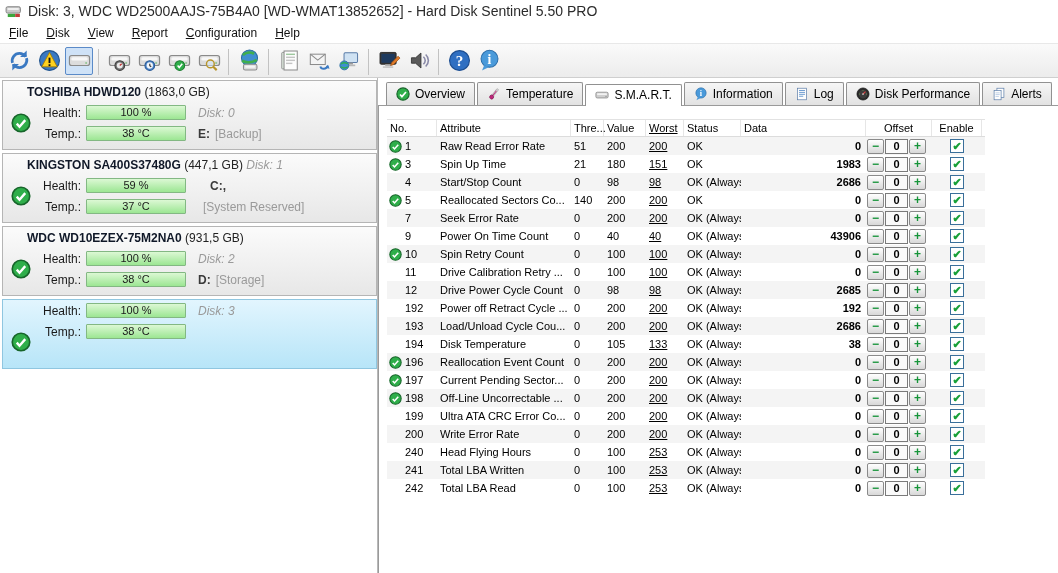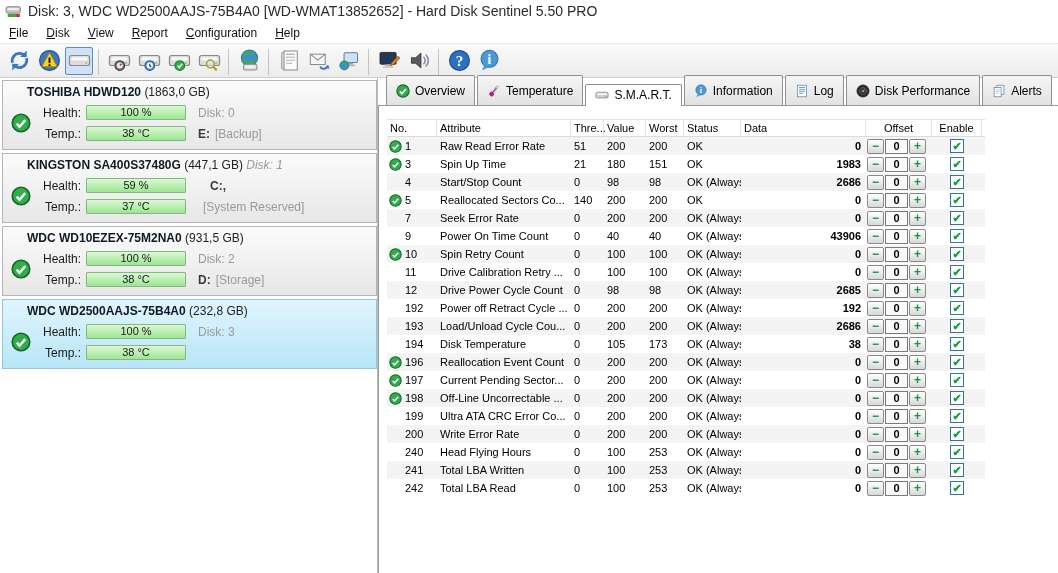--- a/index.html
+++ b/index.html
@@ -35,45 +35,45 @@
   .card-icon svg { width:20px; height:20px; }
   .card-title { margin:4px 0 3px 24px; font-size:12px; white-space:nowrap; }
   .card-title .dname { font-weight:bold; color:#101828; }
   .card-title .dsize { color:#222; }
   .card-title .tdisk { color:#9a9a9a; font-style:italic; }
   .card-row { display:flex; align-items:center; height:21px; margin-left:32px; font-size:12px; white-space:nowrap; }
   .card-label { width:46px; text-align:right; margin-right:5px; color:#1a1a1a; }
   .bar { width:100px; height:15px; border:1px solid #83b883; border-radius:1px;
     background:linear-gradient(#dcf8d4,#9ce693); font-size:11px; text-align:center; line-height:13px; color:#1a1a1a; }
   .right-text { margin-left:12px; }
-  .muted-italic { color:#9a9a9a; }
+  .muted-italic { color:#9a9a9a; font-style:italic; }
   .drive-letter { color:#3a3a3a; font-weight:bold; margin-left:12px; }
   .drive-label { color:#9a9a9a; margin-left:5px; }
   
   .main { flex:1; display:flex; flex-direction:column; padding-top:5px; min-width:0; }
   .tabs { display:flex; align-items:flex-end; margin-left:8px; height:22px; }
   .tab { display:flex; align-items:center; gap:5px; font-size:12px; padding:0 9px;
     border:1px solid #919191; border-bottom:none; border-radius:2px 2px 0 0;
-    background:linear-gradient(#f6f6f6,#e2e2e2); margin-right:2px; height:30px; position:relative; z-index:1; white-space:nowrap; }
+    background:linear-gradient(#f6f6f6,#e2e2e2); margin-right:2px; height:23px; position:relative; z-index:1; white-space:nowrap; }
   .tab svg { width:14px; height:14px; flex:0 0 auto; }
   .tab.active { background:#fff; height:22px; z-index:3; margin-bottom:-1px; padding-bottom:1px; }
   .tab-content { flex:1; background:#fff; border-left:1px solid #9a9a9a; border-top:1px solid #9a9a9a;
     padding:13px 0 0 8px; position:relative; z-index:2; }
   
   .smart-table { width:598px; font-size:11px; }
   .t-header { display:flex; height:18px; align-items:stretch; border-top:1px solid #e2e2e2; border-bottom:1px solid #dcdcdc; }
   .t-header .cell { display:flex; align-items:center; padding-left:3px; border-right:1px solid #e6e6e6; color:#000; }
   .t-header .cell.center { justify-content:center; padding-left:0; }
   .t-rows .t-row:nth-of-type(odd) { background:#f4f4f4; }
   .t-row { display:flex; height:18px; align-items:center; }
   .c-no     { width:50px;  display:flex; align-items:center; padding-left:2px; }
   .c-attr   { width:134px; overflow:hidden; white-space:nowrap; }
   .c-thr    { width:33px;  }
   .c-val    { width:42px;  }
-  .c-worst  { width:38px;  }
+  .c-worst  { width:38px;text-decoration:underline;  }
   .c-status { width:57px;  overflow:hidden; white-space:nowrap; }
   .c-data   { width:125px; text-align:right; font-weight:bold; padding-right:5px; }
   .c-offset { width:66px;  display:flex; align-items:center; gap:1px; padding-left:1px; }
   .c-enable { width:50px;  display:flex; justify-content:center; }
   .t-row .c-attr, .t-row .c-thr, .t-row .c-val, .t-row .c-worst, .t-row .c-status { padding-left:3px; }
   .row-check { width:15px; height:13px; margin-right:1px; display:flex; align-items:center; }
   .row-check svg { width:13px; height:13px; }
   .btn-step { width:17px; height:15px; border:1px solid #8a8a8a; border-radius:2px;
     background:linear-gradient(#ffffff,#d8d8d8); color:#169439; font-weight:bold; font-size:12px;
     line-height:12px; text-align:center; }
@@ -327,25 +327,20 @@
           <span class="drive-letter">D:</span>
           <span class="drive-label">[Storage]</span>
         </div>
       </div>
 
       <div class="disk-card selected">
         <span class="card-icon"><svg viewBox="0 0 16 16">
             <circle cx="8" cy="8" r="7" fill="#2fae4a" stroke="#17652a" stroke-width="1.3"></circle>
             <path d="M4.6 8.5l2.2 2.5 4.6-5.3" stroke="#fff" stroke-width="1.9" fill="none"></path>
           </svg></span>
-        <div class="card-title">
-          <span class="dname">WDC WD2500AAJS-75B4A0</span>
-          <span class="dsize">(232,8 GB)</span>
-          <span class="tdisk"></span>
-        </div>
         <div class="card-row">
           <span class="card-label">Health:</span>
           <span class="bar">100 %</span>
           <span class="right-text muted-italic">Disk: 3</span>
           <span class="drive-letter"></span>
         </div>
         <div class="card-row">
           <span class="card-label">Temp.:</span>
           <span class="bar">38 °C</span>
           <span class="drive-letter"></span>
@@ -733,21 +728,21 @@
             </div>
 
             <div class="t-row">
               <span class="c-no">
                 <span class="row-check"></span>
                 <span>194</span>
               </span>
               <span class="c-attr">Disk Temperature</span>
               <span class="c-thr">0</span>
               <span class="c-val">105</span>
-              <span class="c-worst">173</span>
+              <span class="c-worst">133</span>
               <span class="c-status">OK (Always...</span>
               <span class="c-data">38</span>
               <span class="c-offset">
                 <span class="btn-step">−</span>
                 <span class="offset-val">0</span>
                 <span class="btn-step">+</span>
               </span>
               <span class="c-enable">
                 <span class="cb">
                   <span class="mark">✔</span>

